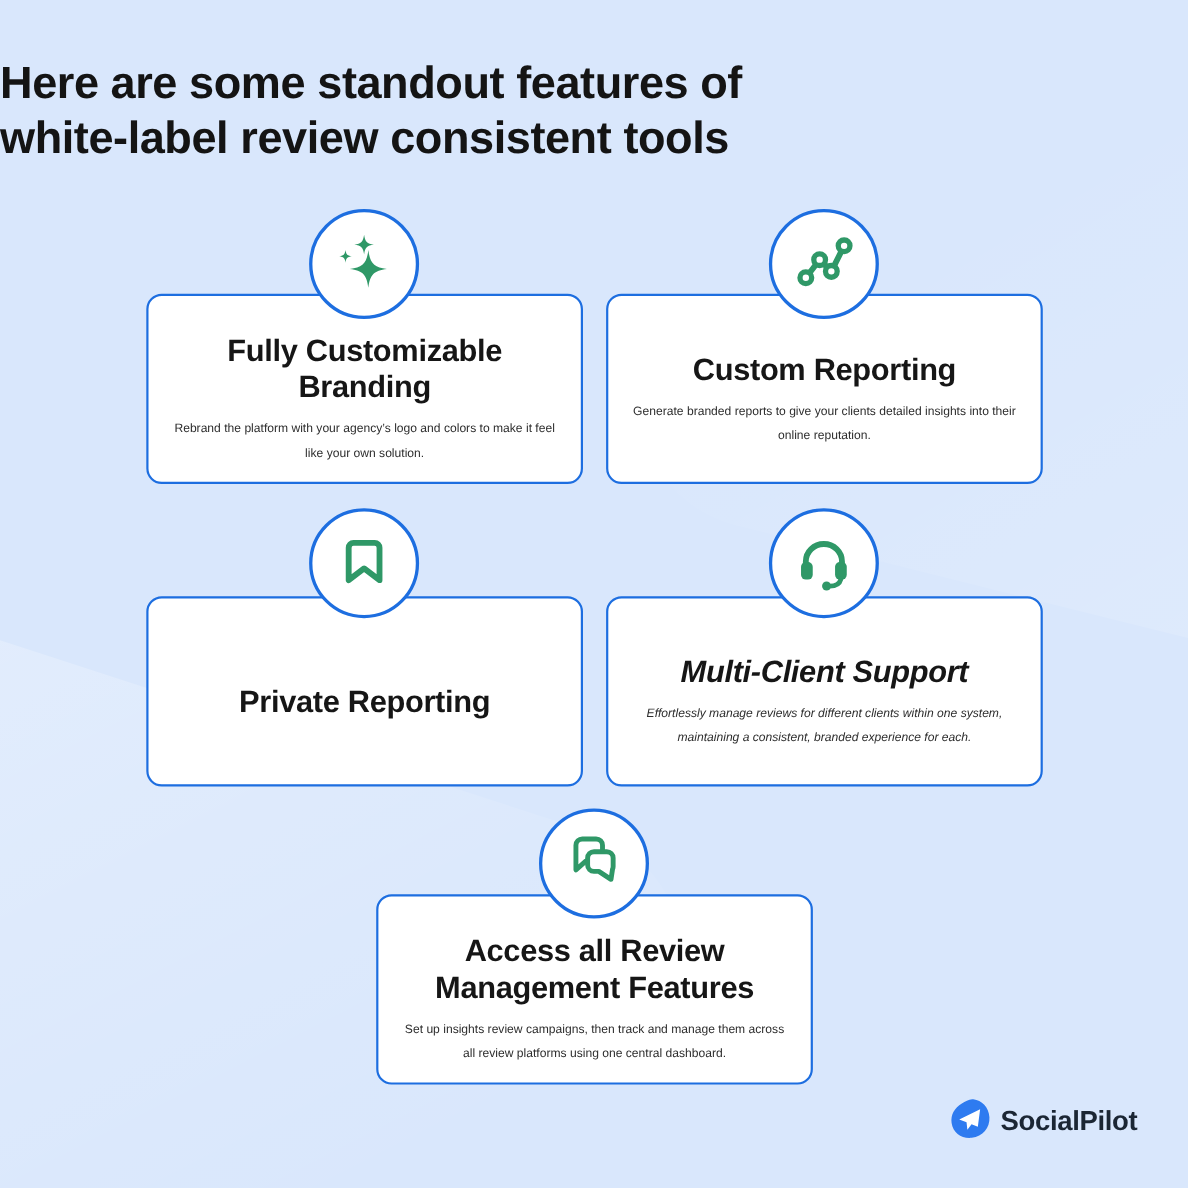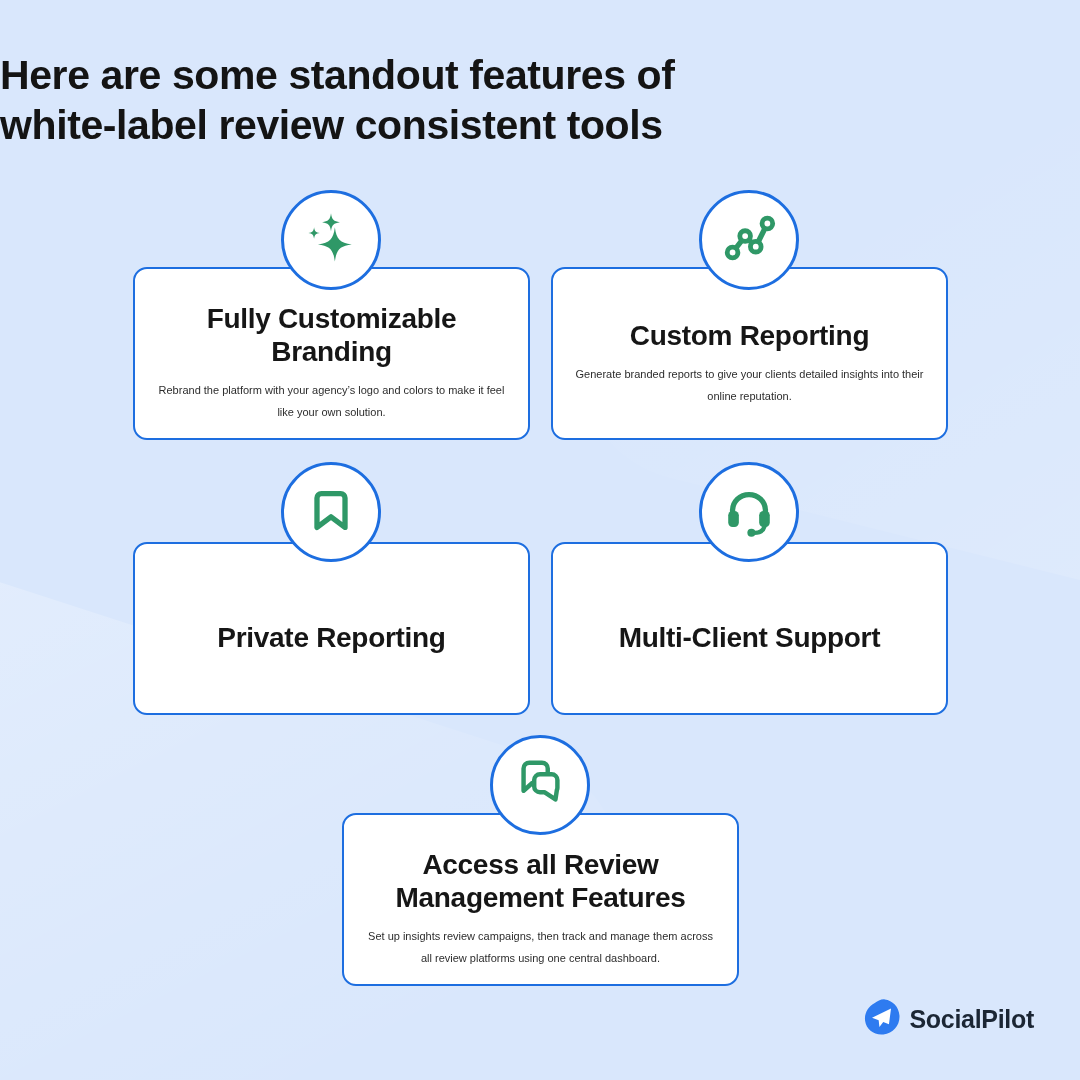--- a/index.html
+++ b/index.html
@@ -40,21 +40,21 @@
     color:#2d2d2d;max-width:352px;
   }
   .icon-circle{
     position:absolute;width:100px;height:100px;box-sizing:border-box;
     background:#ffffff;border:3px solid #1d6ee0;border-radius:50%;
     display:flex;align-items:center;justify-content:center;z-index:2;
   }
   #card1{left:133px;top:267px;align-items:center;} #circle1{left:281px;top:190px;}
   #card2{left:551px;top:267px;} #circle2{left:699px;top:190px;}
   #card3{left:133px;top:542px;} #circle3{left:281px;top:462px;}
-  #card4{left:551px;top:542px;} #circle4{left:699px;top:462px;}
+  #card4{left:551px;top:542px;font-style:italic;} #circle4{left:699px;top:462px;}
   #card5{left:342px;top:813px;} #circle5{left:490px;top:735px;}
   .brand{
     position:absolute;right:46px;top:998px;
     display:flex;align-items:center;gap:8px;z-index:1;
   }
   .brand-name{
     font-size:25px;font-weight:700;color:#1b2634;letter-spacing:-0.3px;
   }
 </style>
 </head>
@@ -110,20 +110,21 @@
 <div class="icon-circle" id="circle3">
   <span>
     <svg width="58" height="58" viewBox="0 0 60 60" xmlns="http://www.w3.org/2000/svg">
       <path d="M20,13 h20 a4.5,4.5 0 0 1 4.5,4.5 v30.5 l-14.5,-11 l-14.5,11 v-30.5 a4.5,4.5 0 0 1 4.5,-4.5 z" fill="none" stroke="#2f9867" stroke-width="5.5" stroke-linejoin="round" stroke-linecap="round"></path>
     </svg>
   </span>
 </div>
 
 <div class="card" id="card4">
   <h2>Multi-Client Support</h2>
+  <p>Effortlessly manage reviews for different clients within one system, maintaining a consistent, branded experience for each.</p>
 </div>
 <div class="icon-circle" id="circle4">
   <span>
     <svg width="58" height="58" viewBox="0 0 60 60" xmlns="http://www.w3.org/2000/svg">
       <path d="M13,35 v-4.5 a17,16.5 0 0 1 34,0 v4.5" fill="none" stroke="#2f9867" stroke-width="5.5" stroke-linecap="round"></path>
       <rect x="8.5" y="31" width="11" height="16.5" rx="4.5" fill="#2f9867"></rect>
       <rect x="40.5" y="31" width="11" height="16.5" rx="4.5" fill="#2f9867"></rect>
       <path d="M46,47 c-1.2,4.6 -5.4,6.6 -10.5,6.6 h-2.5" fill="none" stroke="#2f9867" stroke-width="4.5" stroke-linecap="round"></path>
       <circle cx="32.5" cy="53.5" r="4.2" fill="#2f9867"></circle>
     </svg>

